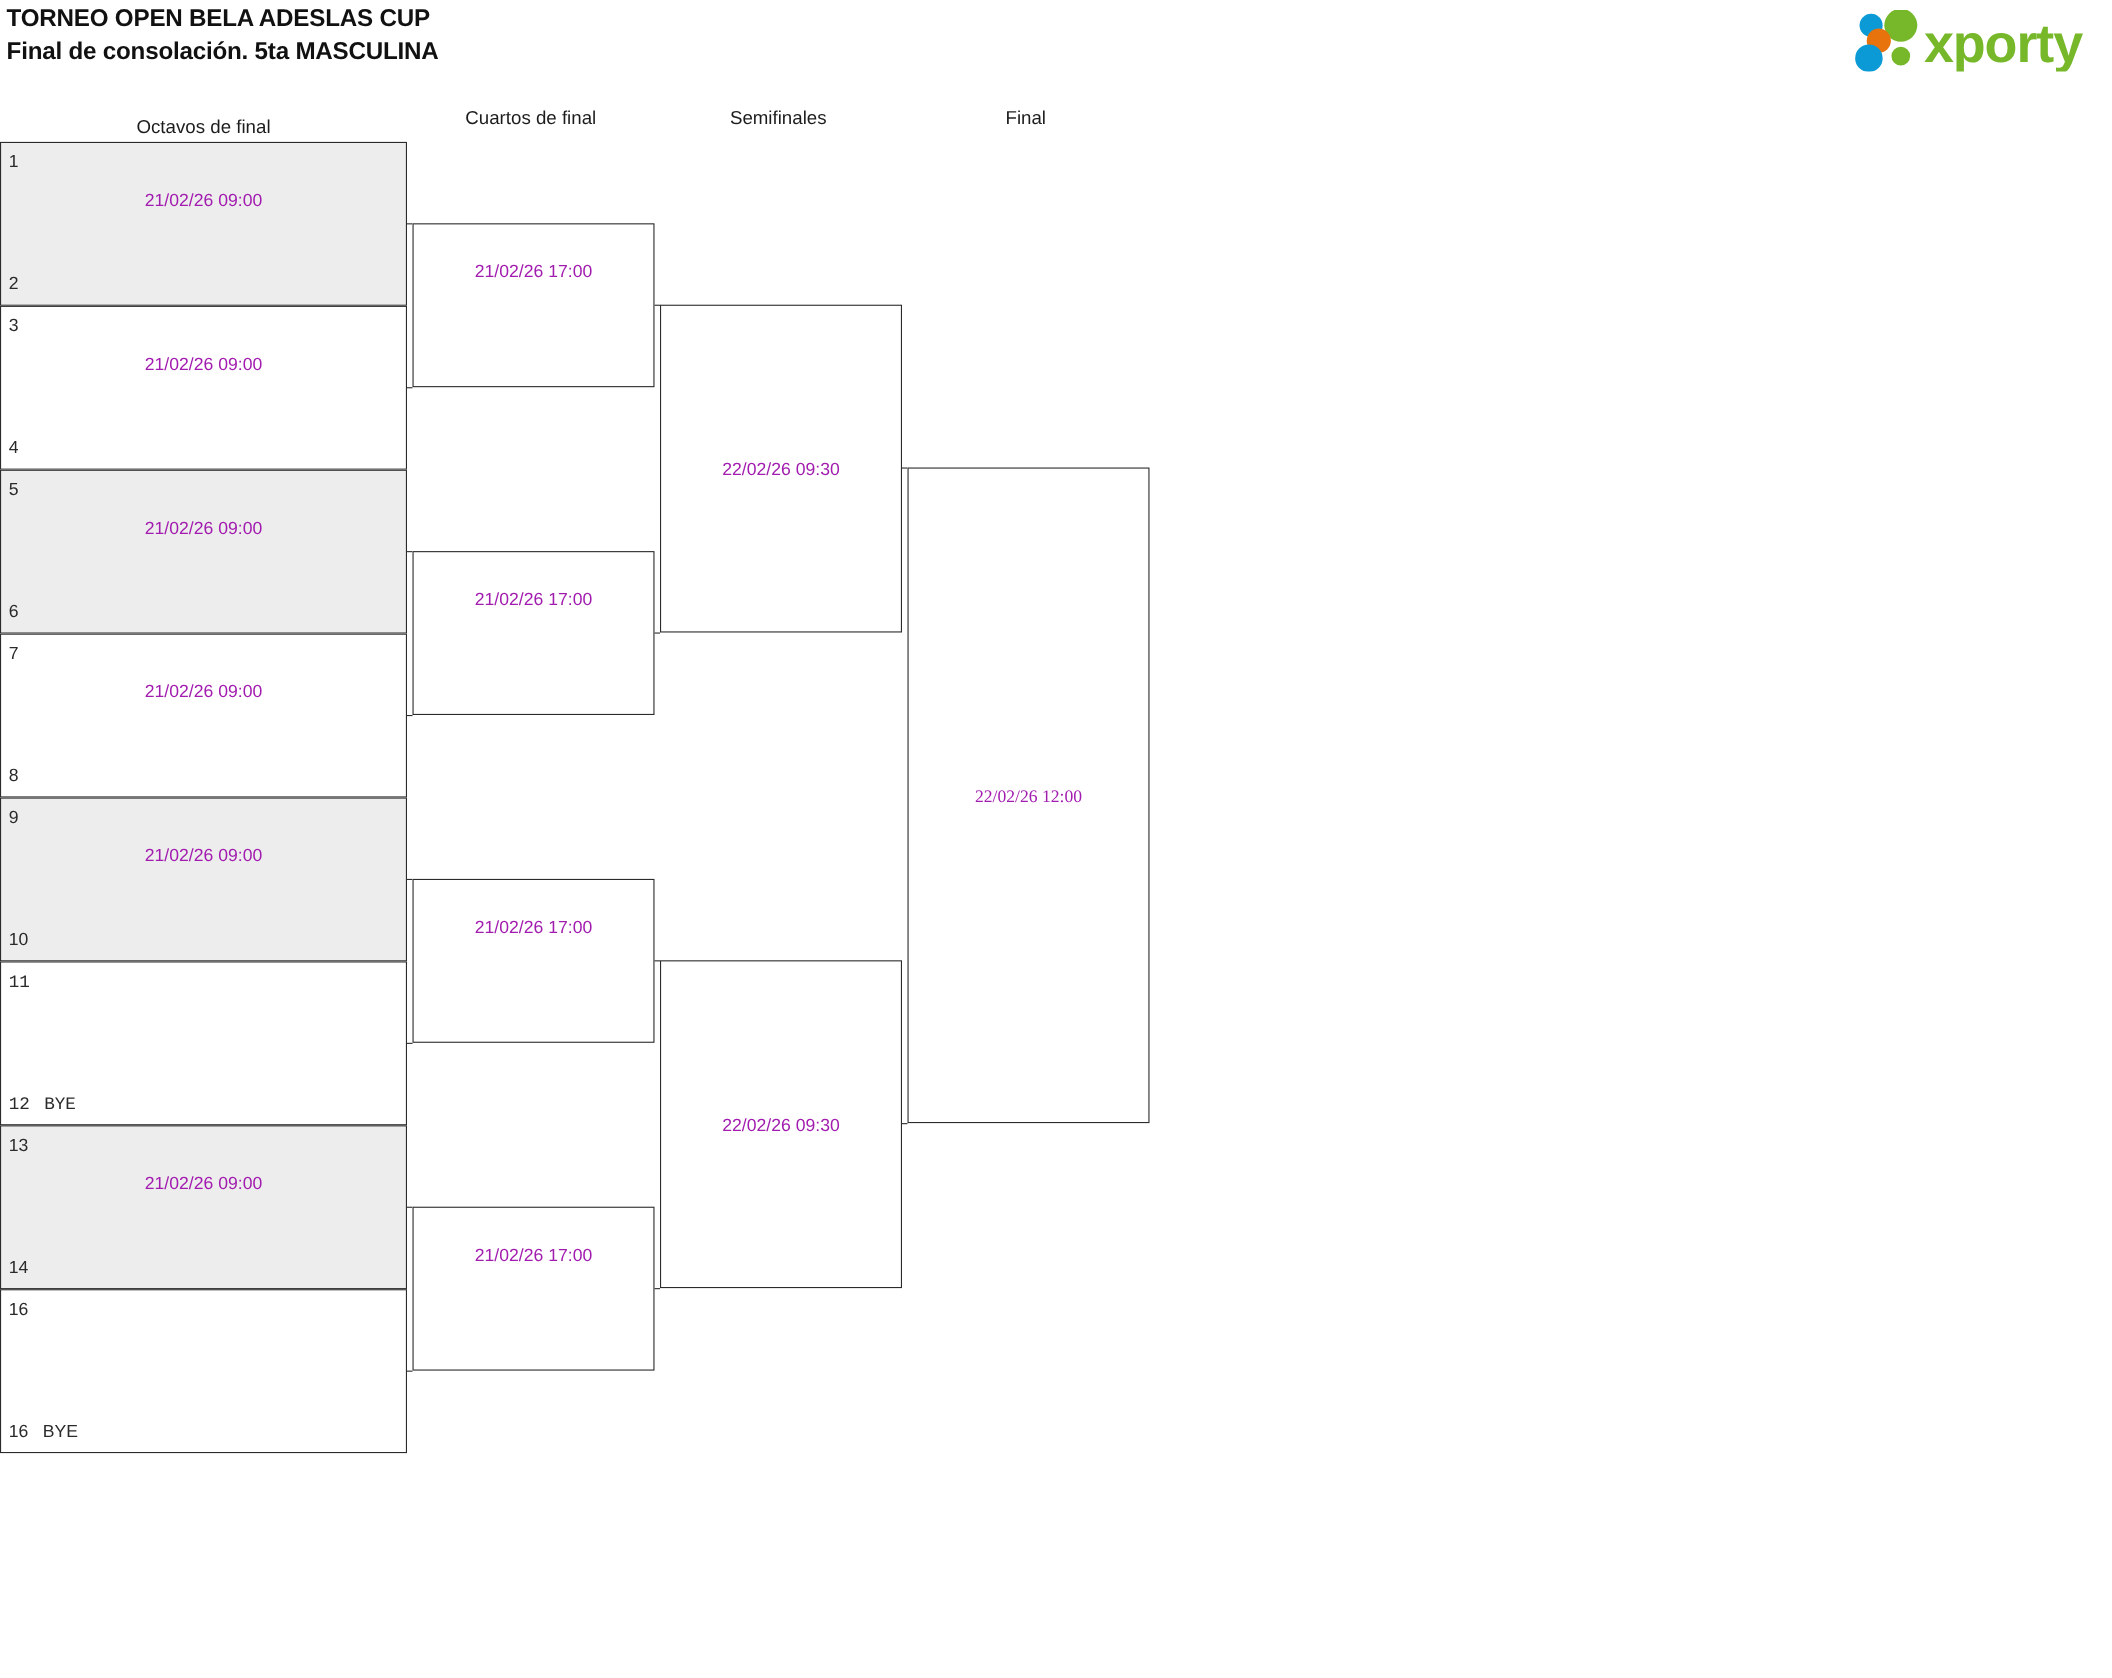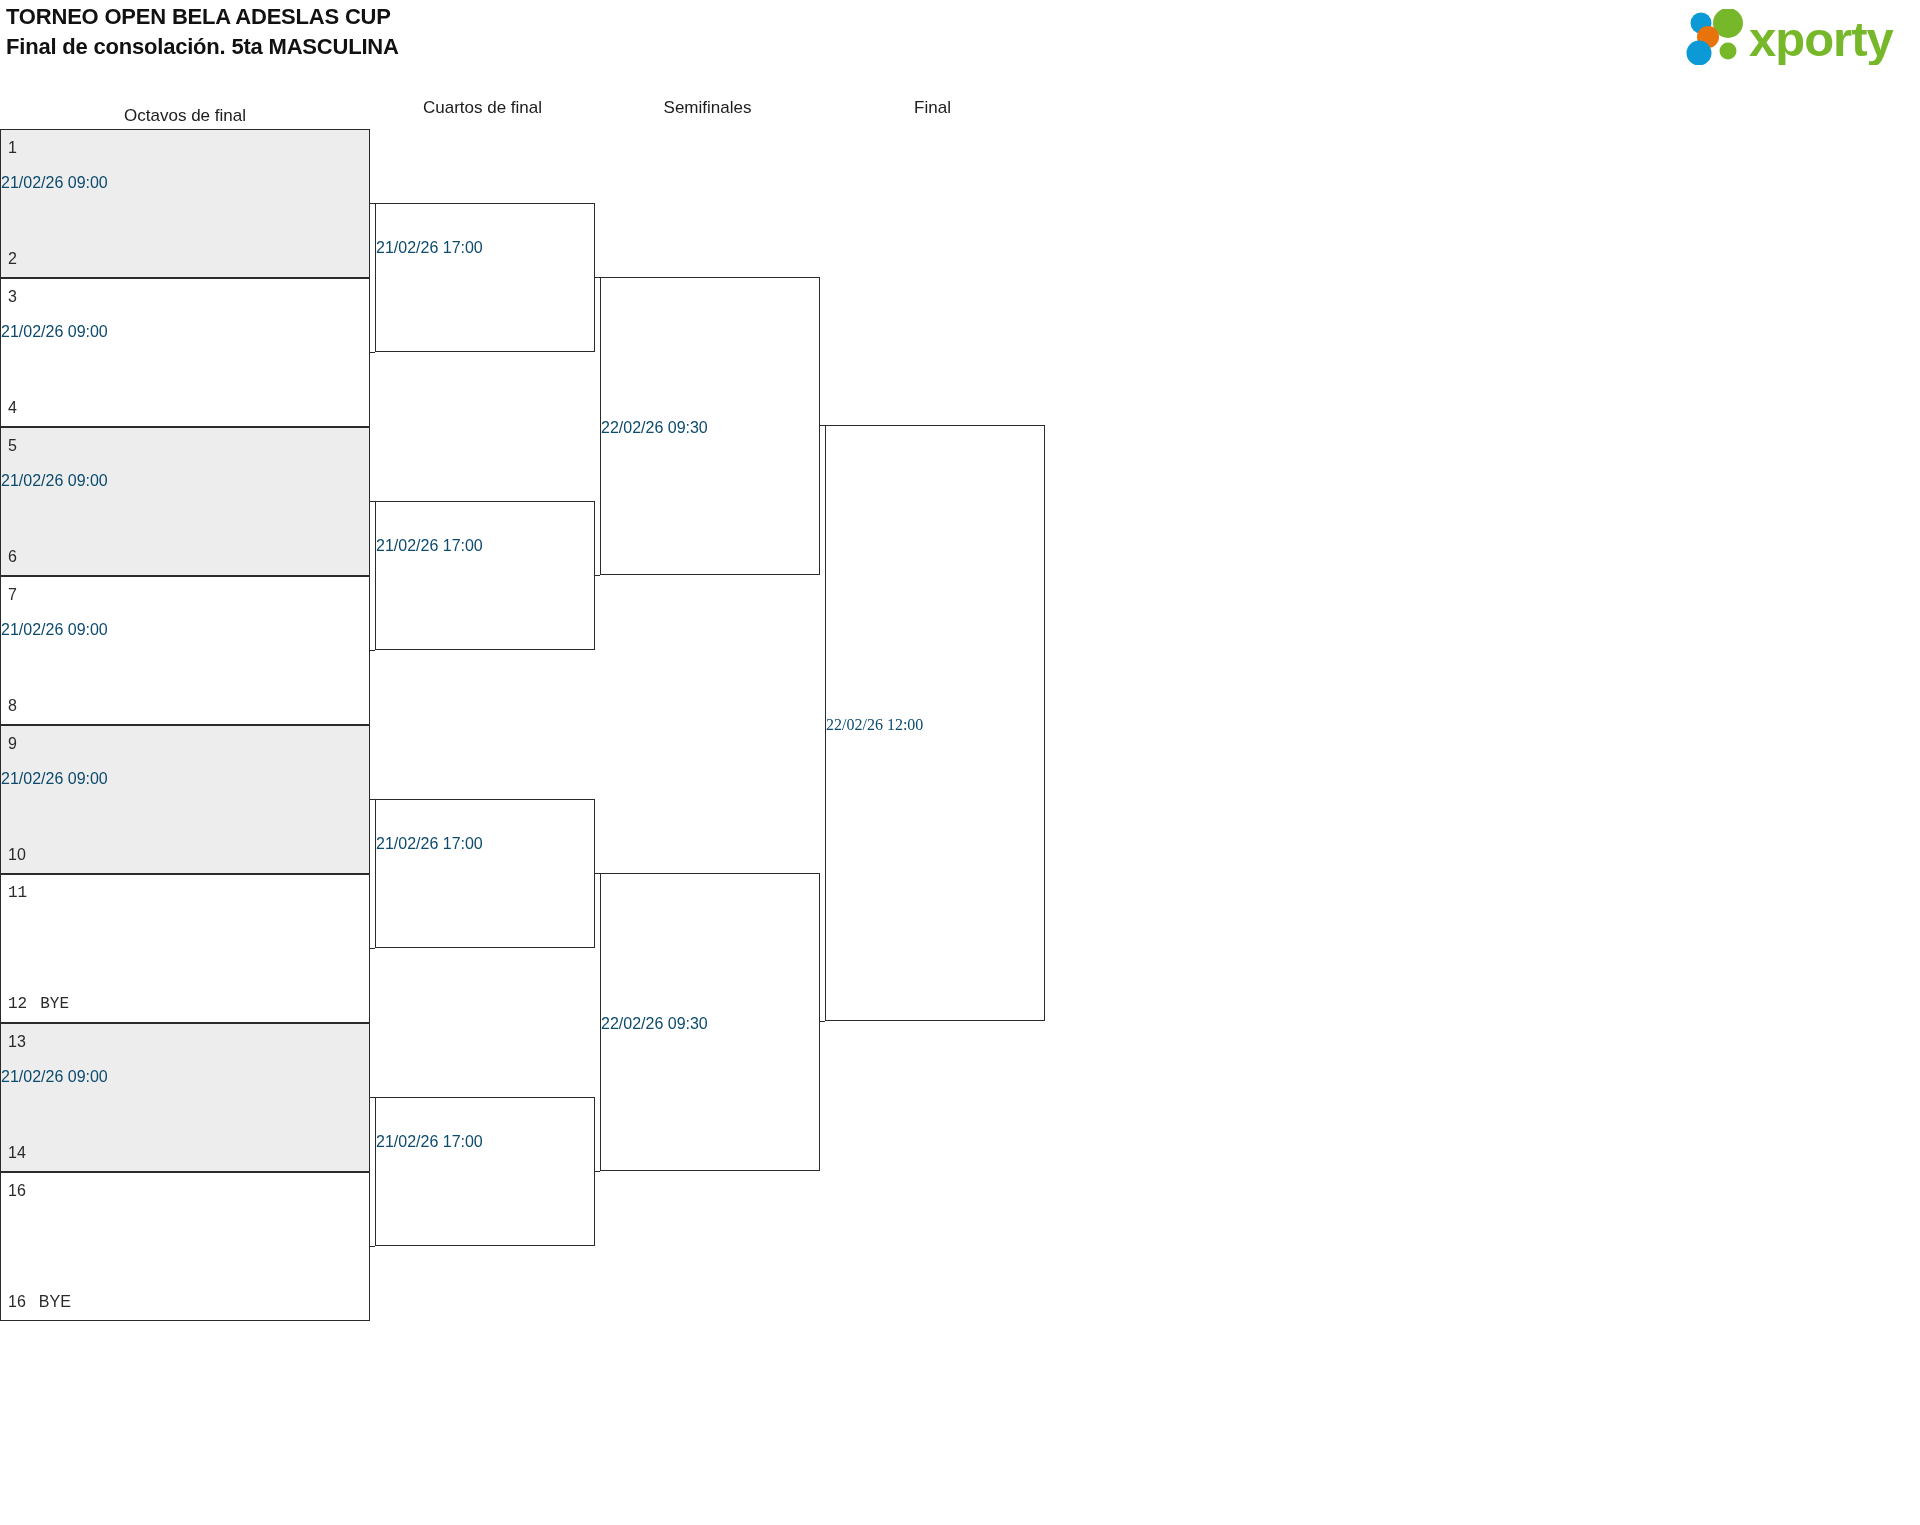--- a/index.html
+++ b/index.html
@@ -73,23 +73,23 @@
     line-height: 18px;
   }
   .seed.top { top: 9px; }
   .seed.bottom { bottom: 9px; }
   .seed .bye-label { margin-left: 13px; }
 
   .match-date {
     position: absolute;
     left: 0;
     right: 0;
-    text-align: left;
+    text-align: center;
     font-size: 16px;
-    color: #0c4a6e;
+    color: #a21caf;
     white-space: nowrap;
     line-height: 18px;
   }
 
   
   .connector {
     position: absolute;
     height: 0;
     border-top: 1.6px solid #2b2b2b;
   }

